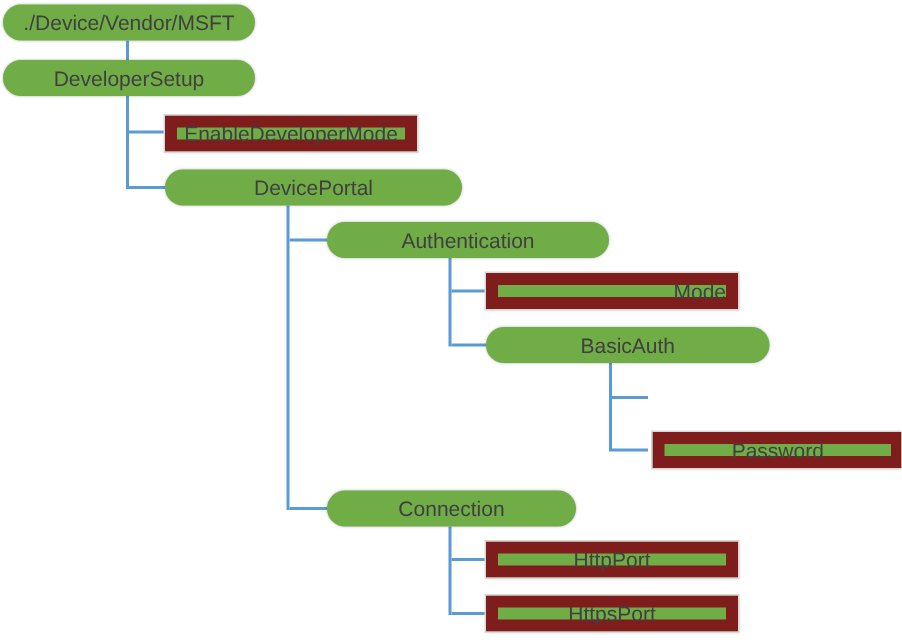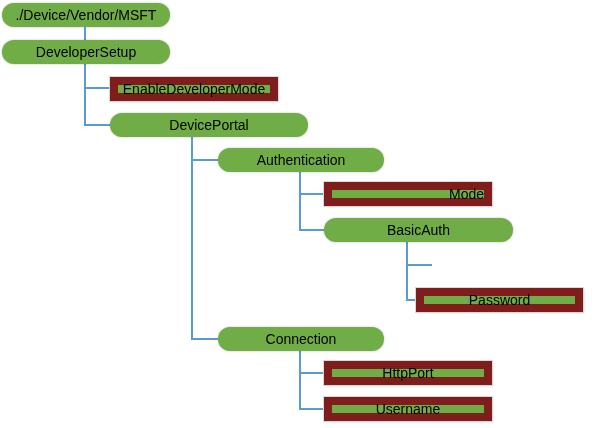--- a/index.html
+++ b/index.html
@@ -8,21 +8,21 @@
     width: 601px;
     height: 428px;
     background: #ffffff;
     font-family: "Liberation Sans", "DejaVu Sans", sans-serif;
     overflow: hidden;
   }
   .node {
     position: absolute;
     height: 24px;
     background: #70AD47;
-    color: #000000;
+    color: #404040;
     font-size: 14px;
     line-height: 24px;
     display: flex;
     align-items: center;
     justify-content: center;
     box-sizing: border-box;
     white-space: nowrap;
   }
   .pill {
     border-radius: 12px;
@@ -35,25 +35,25 @@
   }
   .seg { position: absolute; background: #5B9BD5; }
   .v { width: 2px; }
   .h { height: 2px; }
 
   
   #n-root                { left: 2px;   top: 3px;   width: 168px; }
   #n-developersetup      { left: 2px;   top: 40px;  width: 168px; }
   #n-enabledevelopermode { left: 110px; top: 77px;  width: 168px; }
   #n-deviceportal        { left: 110px; top: 113px; width: 198px; }
-  #n-authentication      { left: 218px; top: 148px; width: 166px; }
+  #n-authentication      { left: 218px; top: 148px; width: 188px; }
   #n-mode                { left: 324px; top: 182px; width: 168px; justify-content: flex-end; }
   #n-basicauth           { left: 324px; top: 218px; width: 189px; }
   #n-username            { left: 432px; top: 253px; width: 167px; }
-  #n-password            { left: 416px; top: 288px; width: 167px; }
+  #n-password            { left: 435px; top: 288px; width: 167px; }
   #n-connection          { left: 218px; top: 327px; width: 166px; }
   #n-httpport            { left: 324px; top: 361px; width: 168px; }
   #n-httpsport           { left: 324px; top: 397px; width: 168px; }
 
   
   #s1  { left: 84px;  top: 27px;  height: 13px; }
   #s2  { left: 84px;  top: 63px;  height: 63px; }
   #s3  { left: 86px;  top: 87px;  width: 24px; }
   #s4  { left: 86px;  top: 124px; width: 24px; }
   #s5  { left: 191px; top: 137px; height: 203px; }
@@ -115,16 +115,16 @@
   <div class="node rect" id="n-password">
     <span>Password</span>
   </div>
   <div class="node pill" id="n-connection">
     <span>Connection</span>
   </div>
   <div class="node rect" id="n-httpport">
     <span>HttpPort</span>
   </div>
   <div class="node rect" id="n-httpsport">
-    <span>Username</span>
+    <span>HttpsPort</span>
   </div>
 
 </div>
 
 </body></html>

